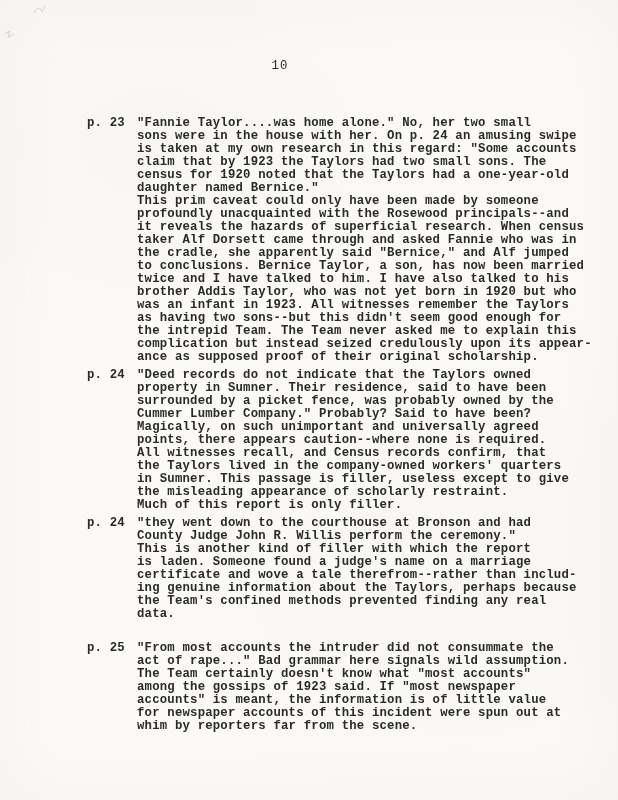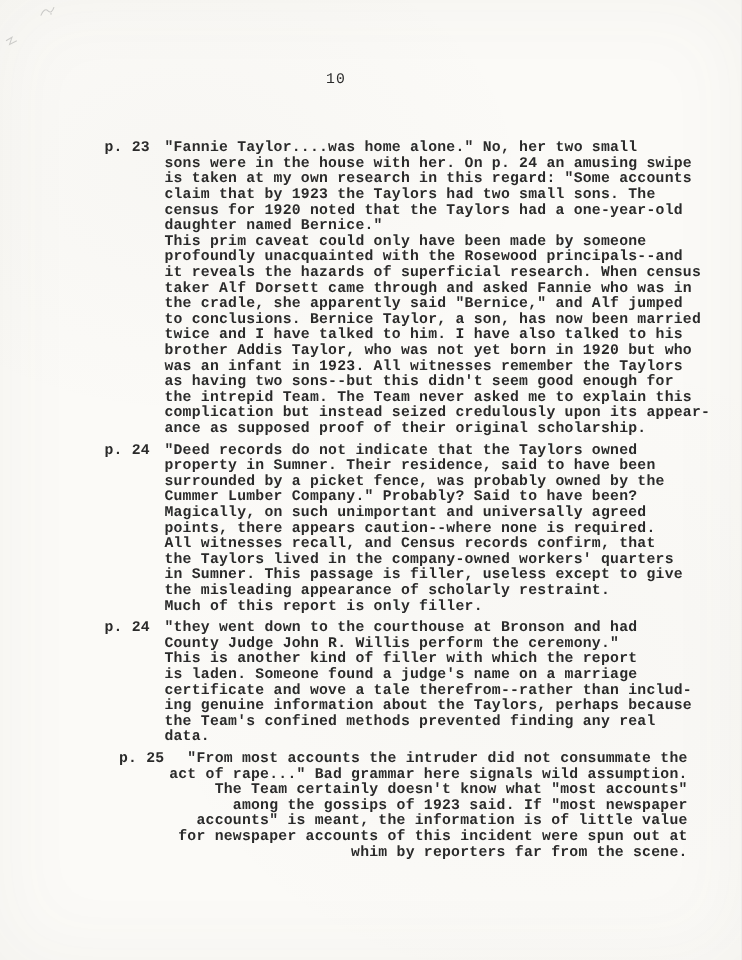--- a/index.html
+++ b/index.html
@@ -41,22 +41,21 @@
     line-height: 13px;
     font-weight: bold;
     letter-spacing: 0.2px;
   }
   .para {
     display: flex;
     align-items: flex-start;
     margin-bottom: 5px;
   }
   .para:last-child {
-    margin-top: 5px;
-    text-align: right;
+    margin-top: 21px;
   }
   .para .ref {
     flex: 0 0 50px;
     white-space: pre;
     padding-left: 24px;
   }
   .para .body {
     flex: 1 1 auto;
     white-space: pre;
   }

